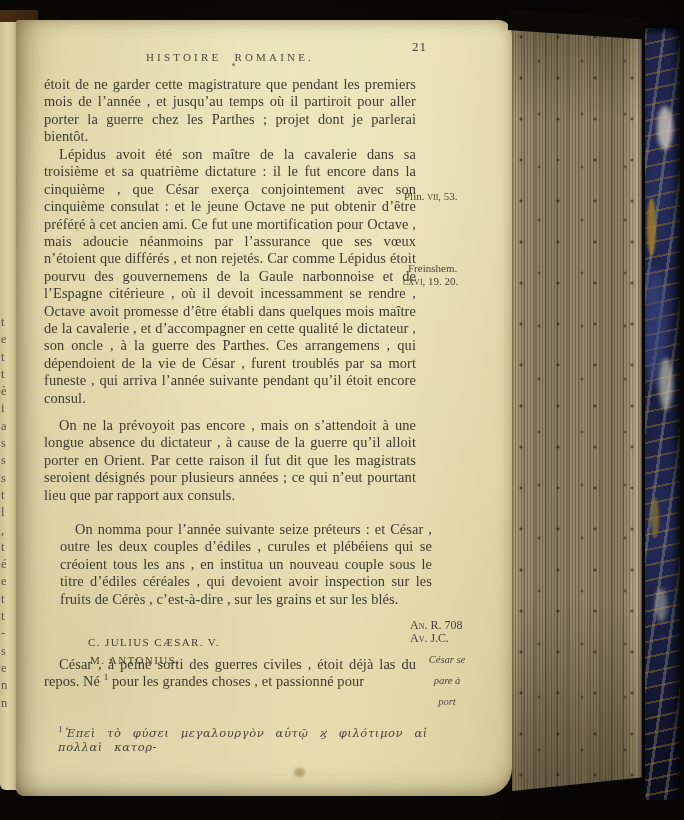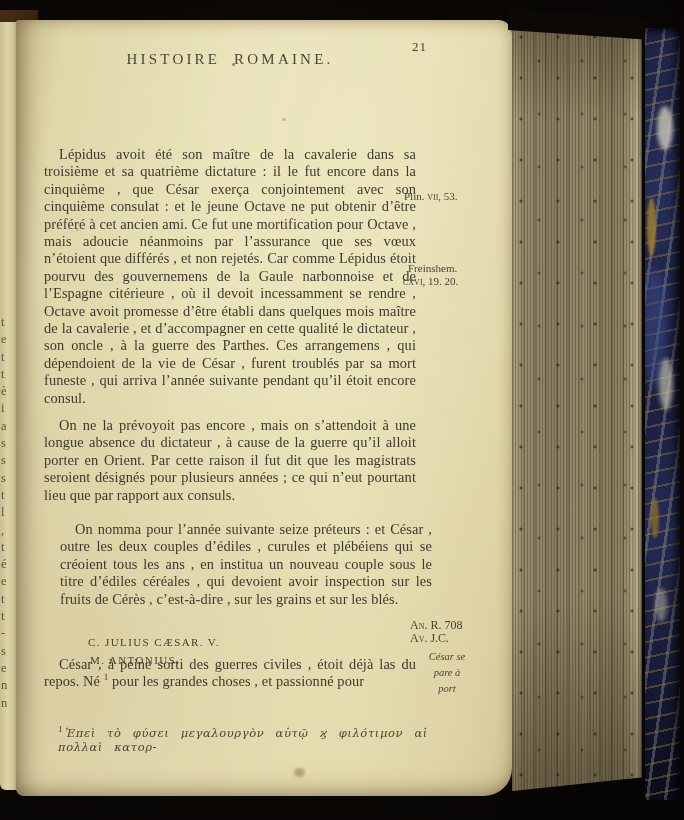--- a/index.html
+++ b/index.html
@@ -40,21 +40,21 @@
     color:#3e392e;
   }
   .stain{position:absolute;border-radius:50%;pointer-events:none;}
   .stain.s1{left:216px;top:43px;width:3px;height:3px;background:rgba(70,55,30,.55);}
   .stain.s2{left:266px;top:98px;width:4px;height:3px;background:rgba(120,90,40,.35);filter:blur(.5px);}
   .stain.s3{left:278px;top:748px;width:11px;height:9px;background:rgba(130,95,40,.45);filter:blur(1.5px);}
   .stain.s4{left:60px;top:208px;width:3px;height:3px;background:rgba(150,110,50,.30);}
 
   .running-header{position:absolute;left:28px;top:31px;width:372px;}
   .header-title{
-    display:block;text-align:center;font-size:15px;letter-spacing:3.2px;word-spacing:7px;
+    display:block;text-align:center;font-size:11px;letter-spacing:3.2px;word-spacing:7px;
     color:#4c463a;
   }
   .page-number{position:absolute;left:396px;top:19px;font-size:13px;color:#45402f;letter-spacing:1px;}
 
   .body{
     position:absolute;left:28px;width:372px;margin:0;
     font-size:14.4px;line-height:17.4px;text-align:justify;
     color:#3e392e;letter-spacing:.1px;
   }
   .indent{text-indent:15px;}
@@ -78,21 +78,21 @@
     letter-spacing:.6px;word-spacing:7px;
   }
 
   .mnote{position:absolute;font-size:11px;color:#4a4334;line-height:12.5px;}
   .mnote .sc, .mnote.sc{font-variant:small-caps;}
   .n-plin{left:388px;top:170px;width:100px;}
   .n-frein{left:392px;top:242px;width:100px;}
   .n-frein .loc{margin-left:-5px;}
   .n-anr{left:394px;top:599px;width:96px;white-space:pre-line;font-size:12px;}
   .n-cesar{left:400px;top:629px;width:62px;white-space:pre-line;text-align:center;
-           font-style:italic;font-size:10.5px;line-height:16px;}
+           font-style:italic;font-size:10.5px;line-height:21px;}
 
   
   .fore-edge{
     position:absolute;left:512px;top:24px;width:130px;height:796px;
     background:
       radial-gradient(circle at 9px 13px, rgba(25,18,8,.55) 0 1px, transparent 2px),
       radial-gradient(circle at 27px 37px, rgba(30,22,10,.45) 0 1px, transparent 2px),
       radial-gradient(circle at 41px 9px, rgba(240,230,200,.30) 0 1px, transparent 2px),
       repeating-linear-gradient(90deg, rgba(28,20,10,.30) 0 1px, rgba(0,0,0,0) 1px 3px),
       repeating-linear-gradient(90deg, rgba(246,238,210,.12) 0 1px, rgba(0,0,0,0) 1px 6px),
@@ -160,20 +160,21 @@
 n</div>
   </div>
 
   <div class="page">
 
     <div class="running-header">
       <span class="header-title">HISTOIRE ROMAINE.</span>
     </div>
     <span class="page-number">21</span>
 
+    <p class="body p1">étoit de ne garder cette magistrature que pendant les premiers mois de l’année , et jusqu’au temps où il partiroit pour aller porter la guerre chez les Parthes ; projet dont je parlerai bientôt.</p>
 
     <p class="body p2 indent">Lépidus avoit été son maître de la cavalerie dans sa troisième et sa quatrième dictature : il le fut encore dans la cinquième , que César exerça conjointement avec son cinquième consulat : et le jeune Octave ne put obtenir d’être préféré à cet ancien ami. Ce fut une mortification pour Octave , mais adoucie néanmoins par l’assurance que ses vœux n’étoient que différés , et non rejetés. Car comme Lépidus étoit pourvu des gouvernemens de la Gaule narbonnoise et de l’Espagne citérieure , où il devoit incessamment se rendre , Octave avoit promesse d’être établi dans quelques mois maître de la cavalerie , et d’accompagner en cette qualité le dictateur , son oncle , à la guerre des Parthes. Ces arrangemens , qui dépendoient de la vie de César , furent troublés par sa mort funeste , qui arriva l’année suivante pendant qu’il étoit encore consul.</p>
 
     <p class="body p3 indent">On ne la prévoyoit pas encore , mais on s’attendoit à une longue absence du dictateur , à cause de la guerre qu’il alloit porter en Orient. Par cette raison il fut dit que les magistrats seroient désignés pour plusieurs années ; ce qui n’eut pourtant lieu que par rapport aux consuls.</p>
 
     <p class="body p4 indent"><span>On nomma pour l’année suivante seize préteurs : et César , outre les deux couples d’édiles , curules et plébéiens qui se créoient tous les ans , en institua un nouveau couple sous le titre d’</span><span class="it">édiles céréales</span><span> , qui devoient avoir inspection sur les fruits de </span><span class="it">Cérès</span><span> , c’est-à-dire , sur les grains et sur les blés.</span></p>
 
     <div class="consuls">
       <div class="c1">C. JULIUS CÆSAR. V.</div>
       <div class="c2">M. ANTONIUS.</div>

